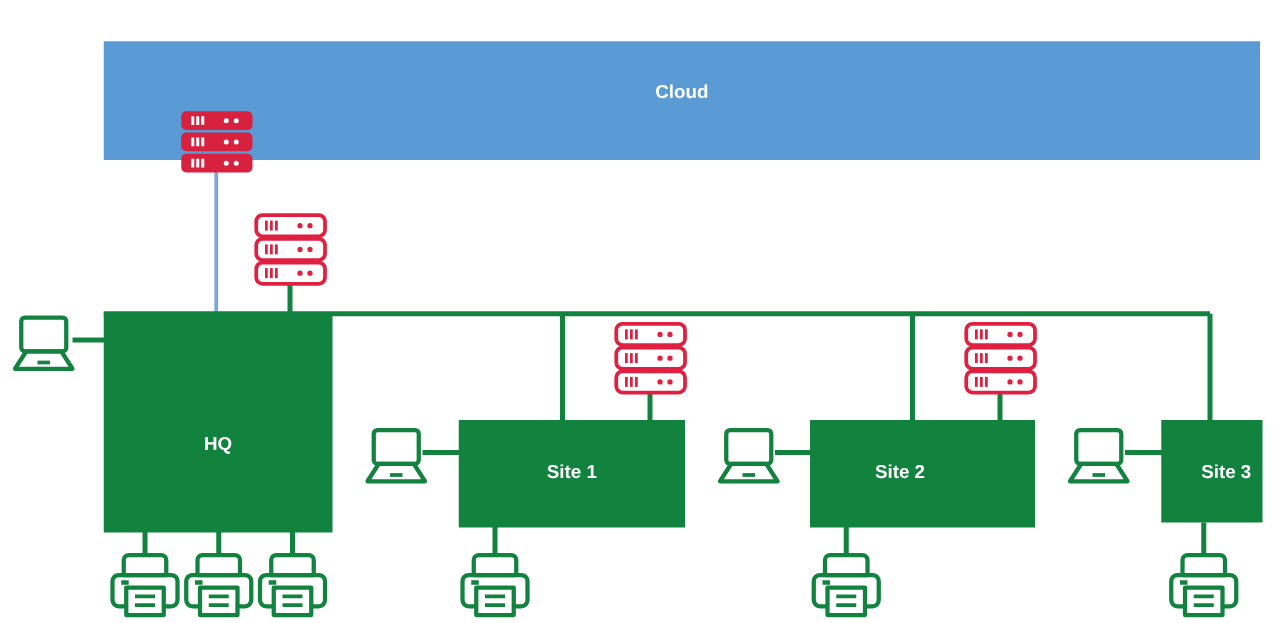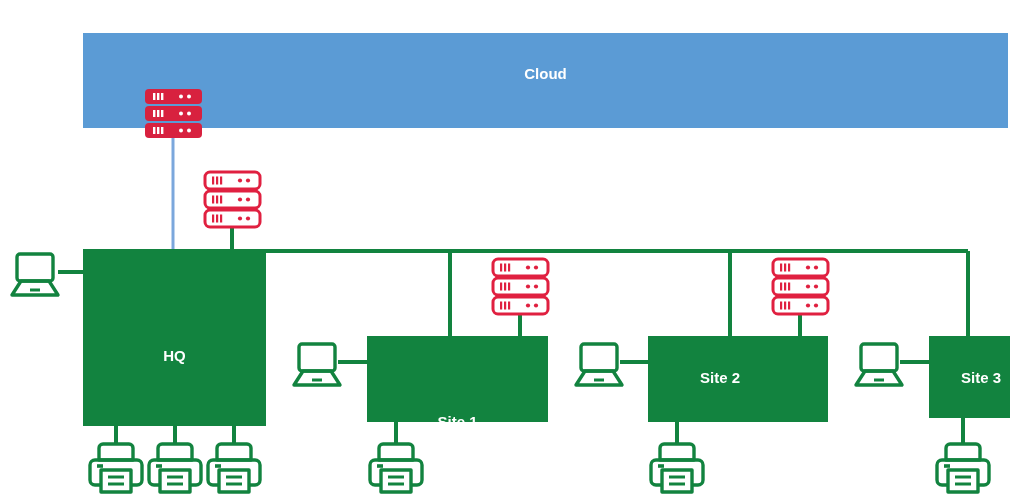--- a/index.html
+++ b/index.html
@@ -208,19 +208,19 @@
       <path d="M944 466 h6" stroke-width="3.6"></path>
       <path d="M955 477 h16 M955 484 h16" stroke-width="3"></path>
     </g>
 
   </svg>
 
   <div class="nodelabel cloudlabel" style="left:83px;top:65px;width:925px;">Cloud</div>
 
   <div class="nodelabel boxlabel" style="left:83px;top:326px;width:183px;margin-top:21px;">HQ</div>
 
-  <div class="nodelabel boxlabel" style="left:367px;top:369px;width:181px;margin-top:44px;">Site 1</div>
+  <div class="nodelabel boxlabel" style="left:367px;top:369px;width:181px;">Site 1</div>
 
   <div class="nodelabel boxlabel" style="left:648px;top:369px;width:144px;">Site 2</div>
 
   <div class="nodelabel boxlabel" style="left:929px;top:369px;width:104px;">Site 3</div>
 
 </div>
 
 </body></html>

